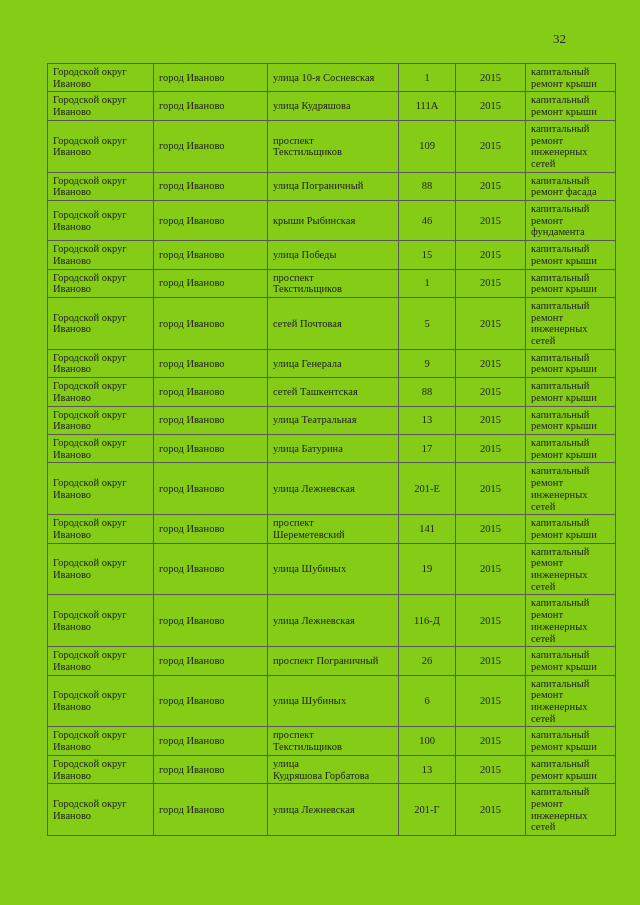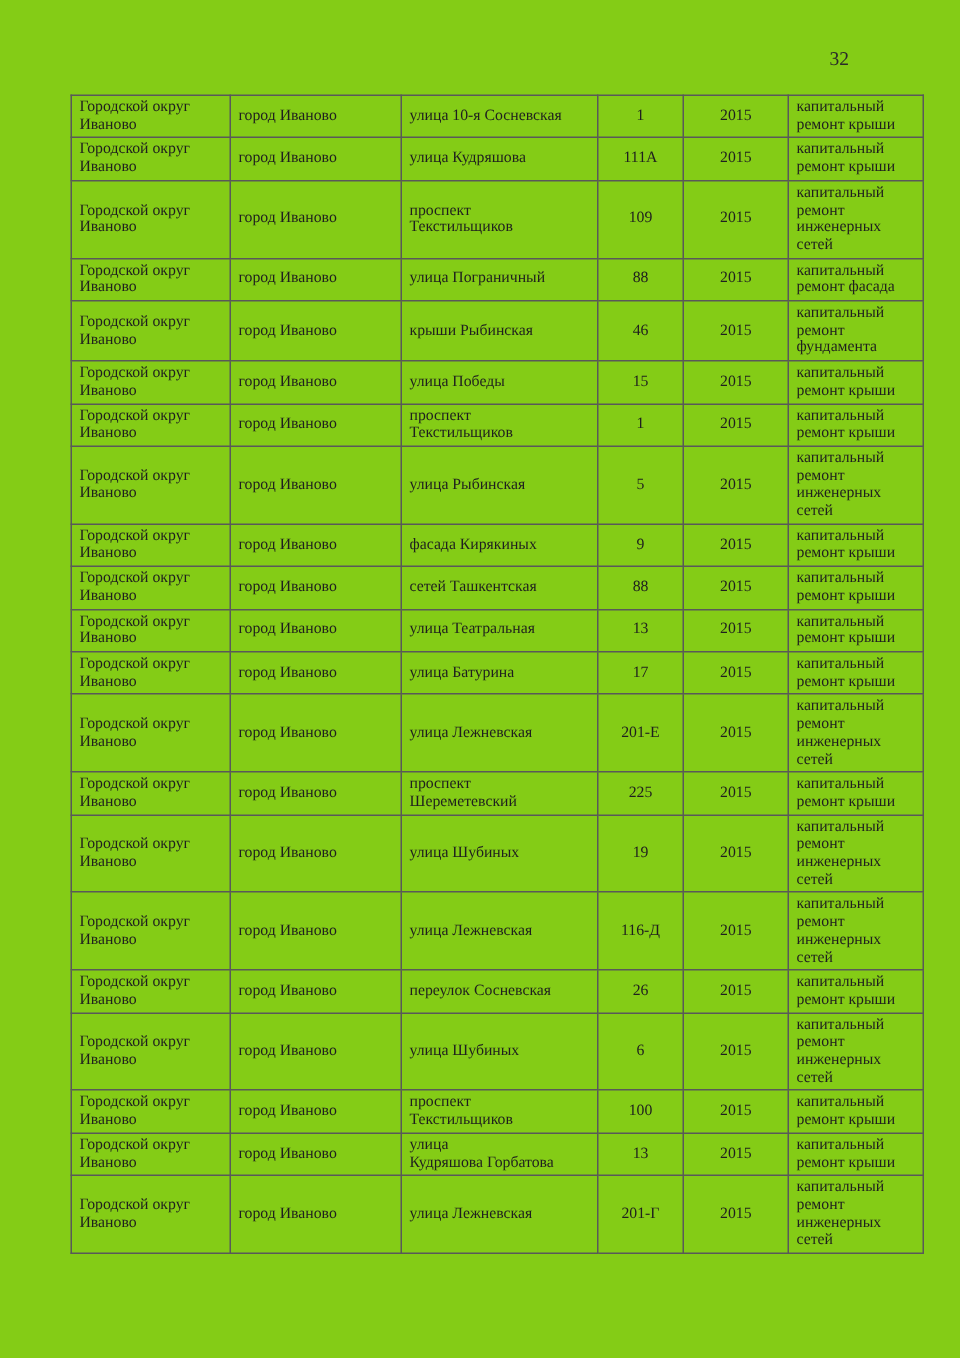--- a/index.html
+++ b/index.html
@@ -142,33 +142,33 @@
 Текстильщиков</td>
           <td>1</td>
           <td>2015</td>
           <td>капитальный
 ремонт крыши</td>
         </tr>
         <tr>
           <td>Городской округ
 Иваново</td>
           <td>город Иваново</td>
-          <td>улица Рыбинская</td>
+          <td>сетей Почтовая</td>
           <td>5</td>
           <td>2015</td>
           <td>капитальный
 ремонт
 инженерных
 сетей</td>
         </tr>
         <tr>
           <td>Городской округ
 Иваново</td>
           <td>город Иваново</td>
-          <td>фасада Кирякиных</td>
+          <td>улица Генерала</td>
           <td>9</td>
           <td>2015</td>
           <td>капитальный
 ремонт крыши</td>
         </tr>
         <tr>
           <td>Городской округ
 Иваново</td>
           <td>город Иваново</td>
           <td>сетей Ташкентская</td>
@@ -208,21 +208,21 @@
 ремонт
 инженерных
 сетей</td>
         </tr>
         <tr>
           <td>Городской округ
 Иваново</td>
           <td>город Иваново</td>
           <td>проспект
 Шереметевский</td>
-          <td>225</td>
+          <td>141</td>
           <td>2015</td>
           <td>капитальный
 ремонт крыши</td>
         </tr>
         <tr>
           <td>Городской округ
 Иваново</td>
           <td>город Иваново</td>
           <td>улица Шубиных</td>
           <td>19</td>
@@ -241,21 +241,21 @@
           <td>2015</td>
           <td>капитальный
 ремонт
 инженерных
 сетей</td>
         </tr>
         <tr>
           <td>Городской округ
 Иваново</td>
           <td>город Иваново</td>
-          <td>переулок Сосневская</td>
+          <td>проспект Пограничный</td>
           <td>26</td>
           <td>2015</td>
           <td>капитальный
 ремонт крыши</td>
         </tr>
         <tr>
           <td>Городской округ
 Иваново</td>
           <td>город Иваново</td>
           <td>улица Шубиных</td>

